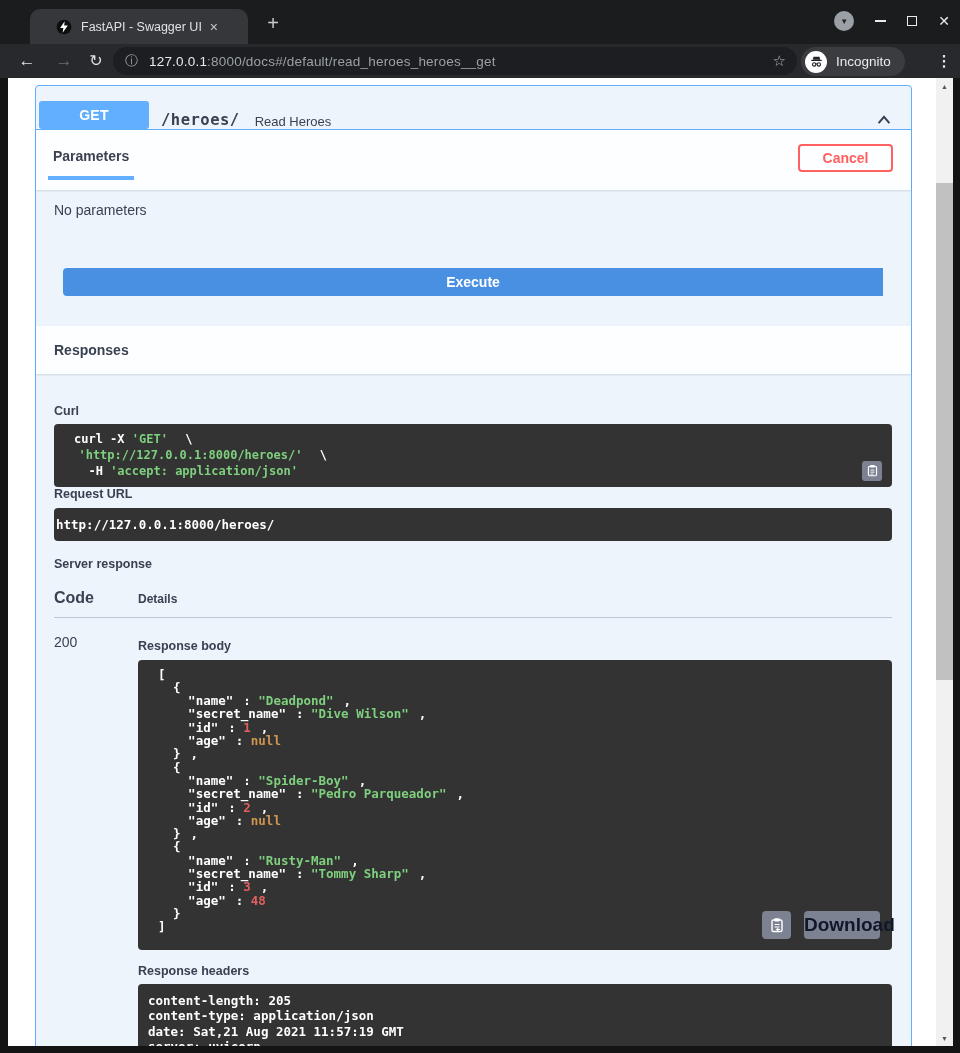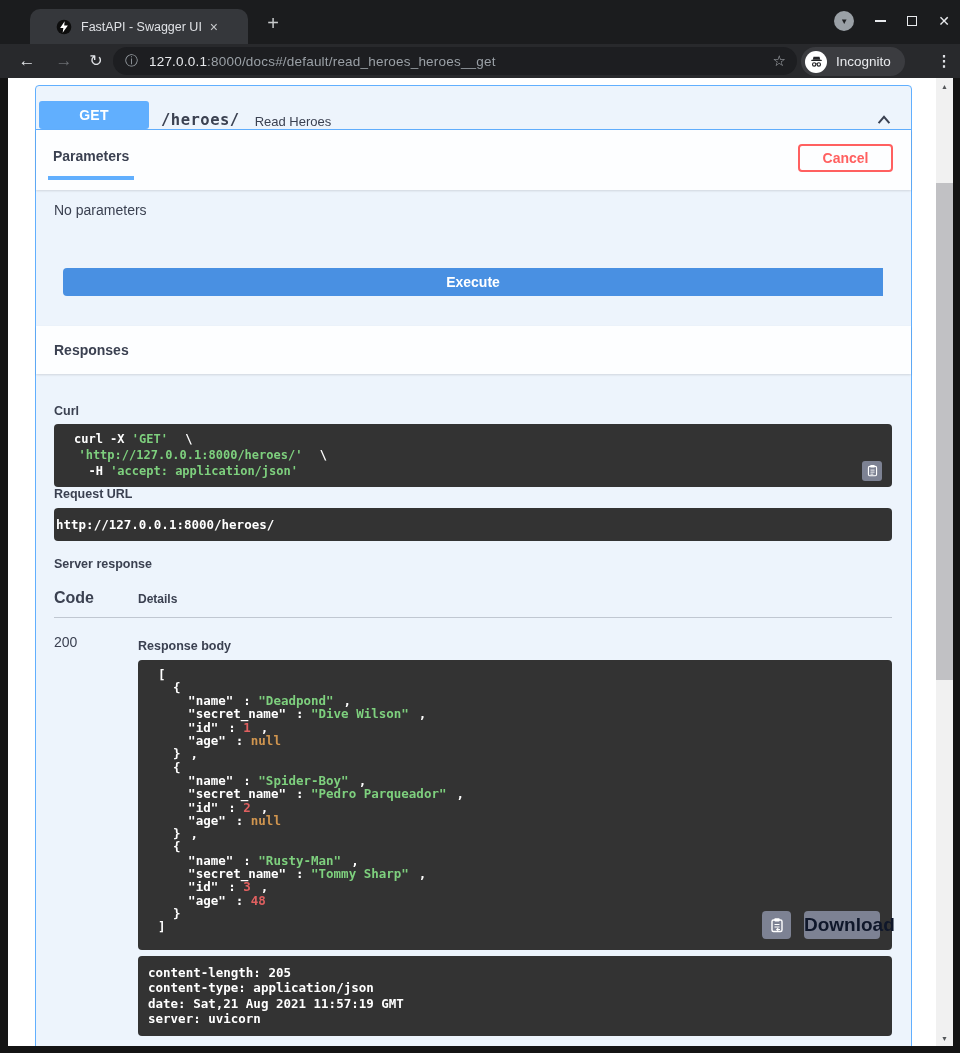--- a/index.html
+++ b/index.html
@@ -234,20 +234,21 @@
                 <svg width="16" height="16" viewBox="0 0 16 16">
                     <rect x="3" y="3" width="10" height="11.5" rx="1.5" fill="none" stroke="#fff" stroke-width="1.4"></rect>
                     <rect x="5.3" y="1.2" width="5.4" height="3.2" rx="0.8" fill="#fff"></rect>
                     <path d="M5.5 7.5h5M5.5 10h5" stroke="#fff" stroke-width="1.1"></path>
                     <path d="M11 12.5 l-3 0 m1.2 -1.4 l-1.5 1.4 1.5 1.4" stroke="#fff" stroke-width="1.1" fill="none"></path>
                   </svg>
               </button>
               <button class="download-btn">Download</button>
             </div>
           </div>
+          <div class="block-label headers-label">Response headers</div>
           <div class="code-block headers-block">
             <pre id="response-headers-pre">content-length: 205
 content-type: application/json
 date: Sat,21 Aug 2021 11:57:19 GMT
 server: uvicorn</pre>
           </div>
         </div>
       </div>
 
     </div>

